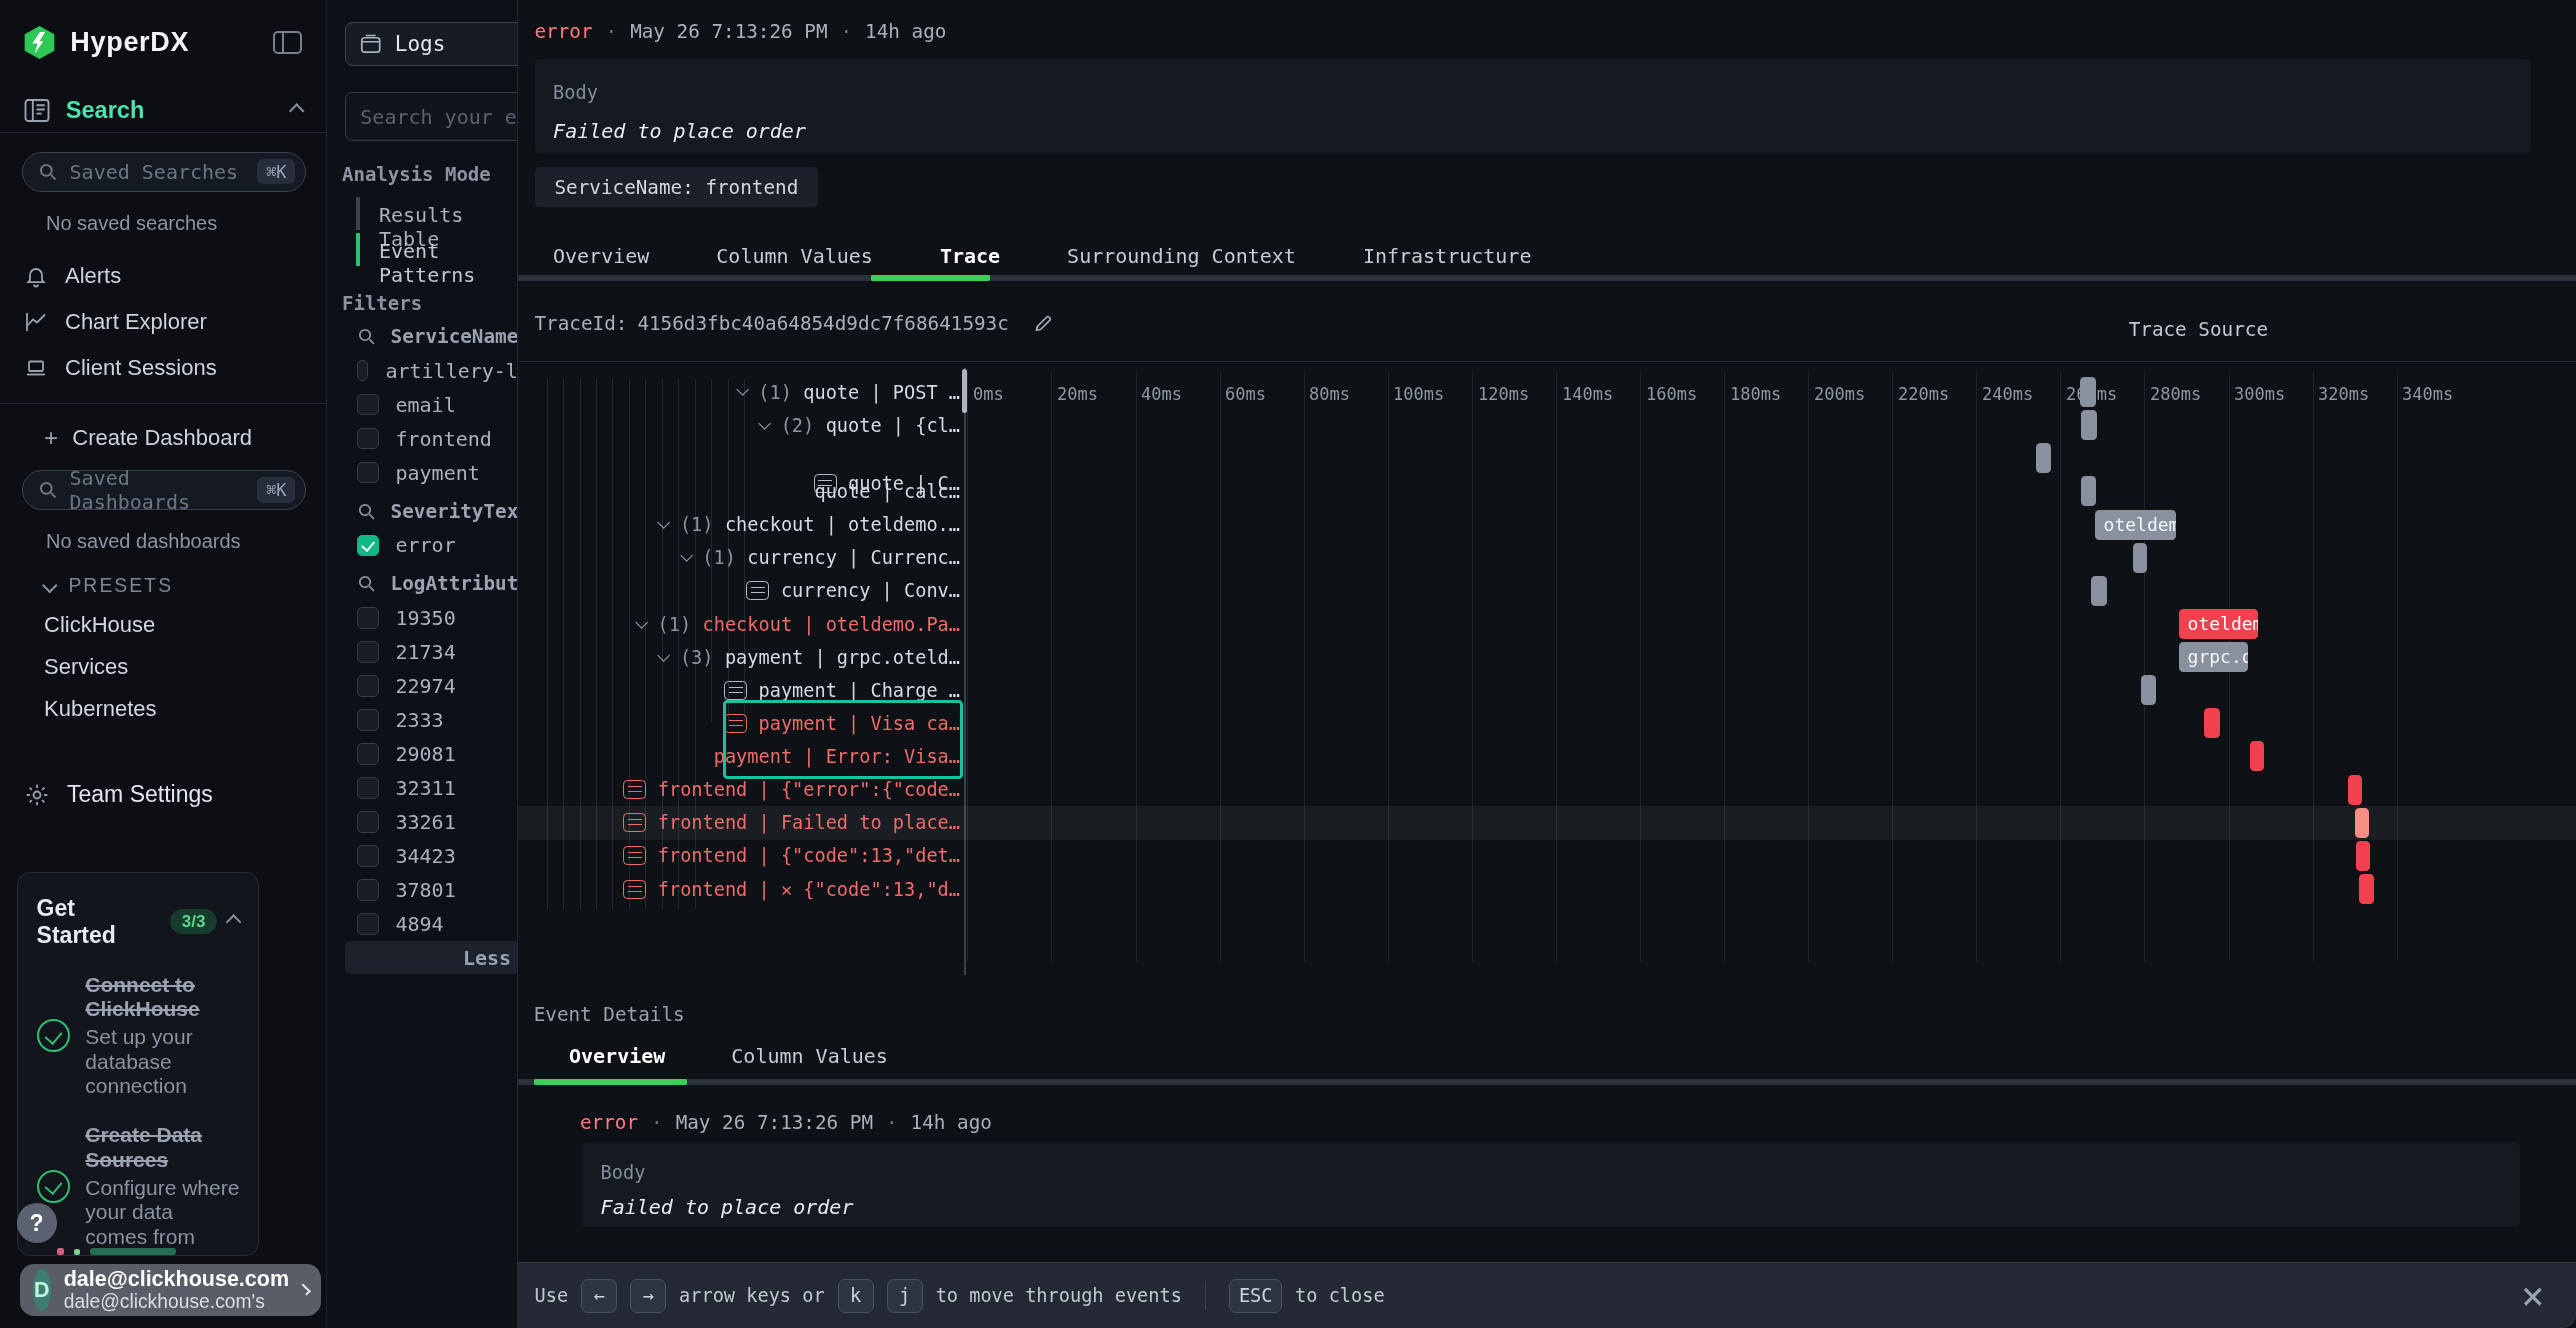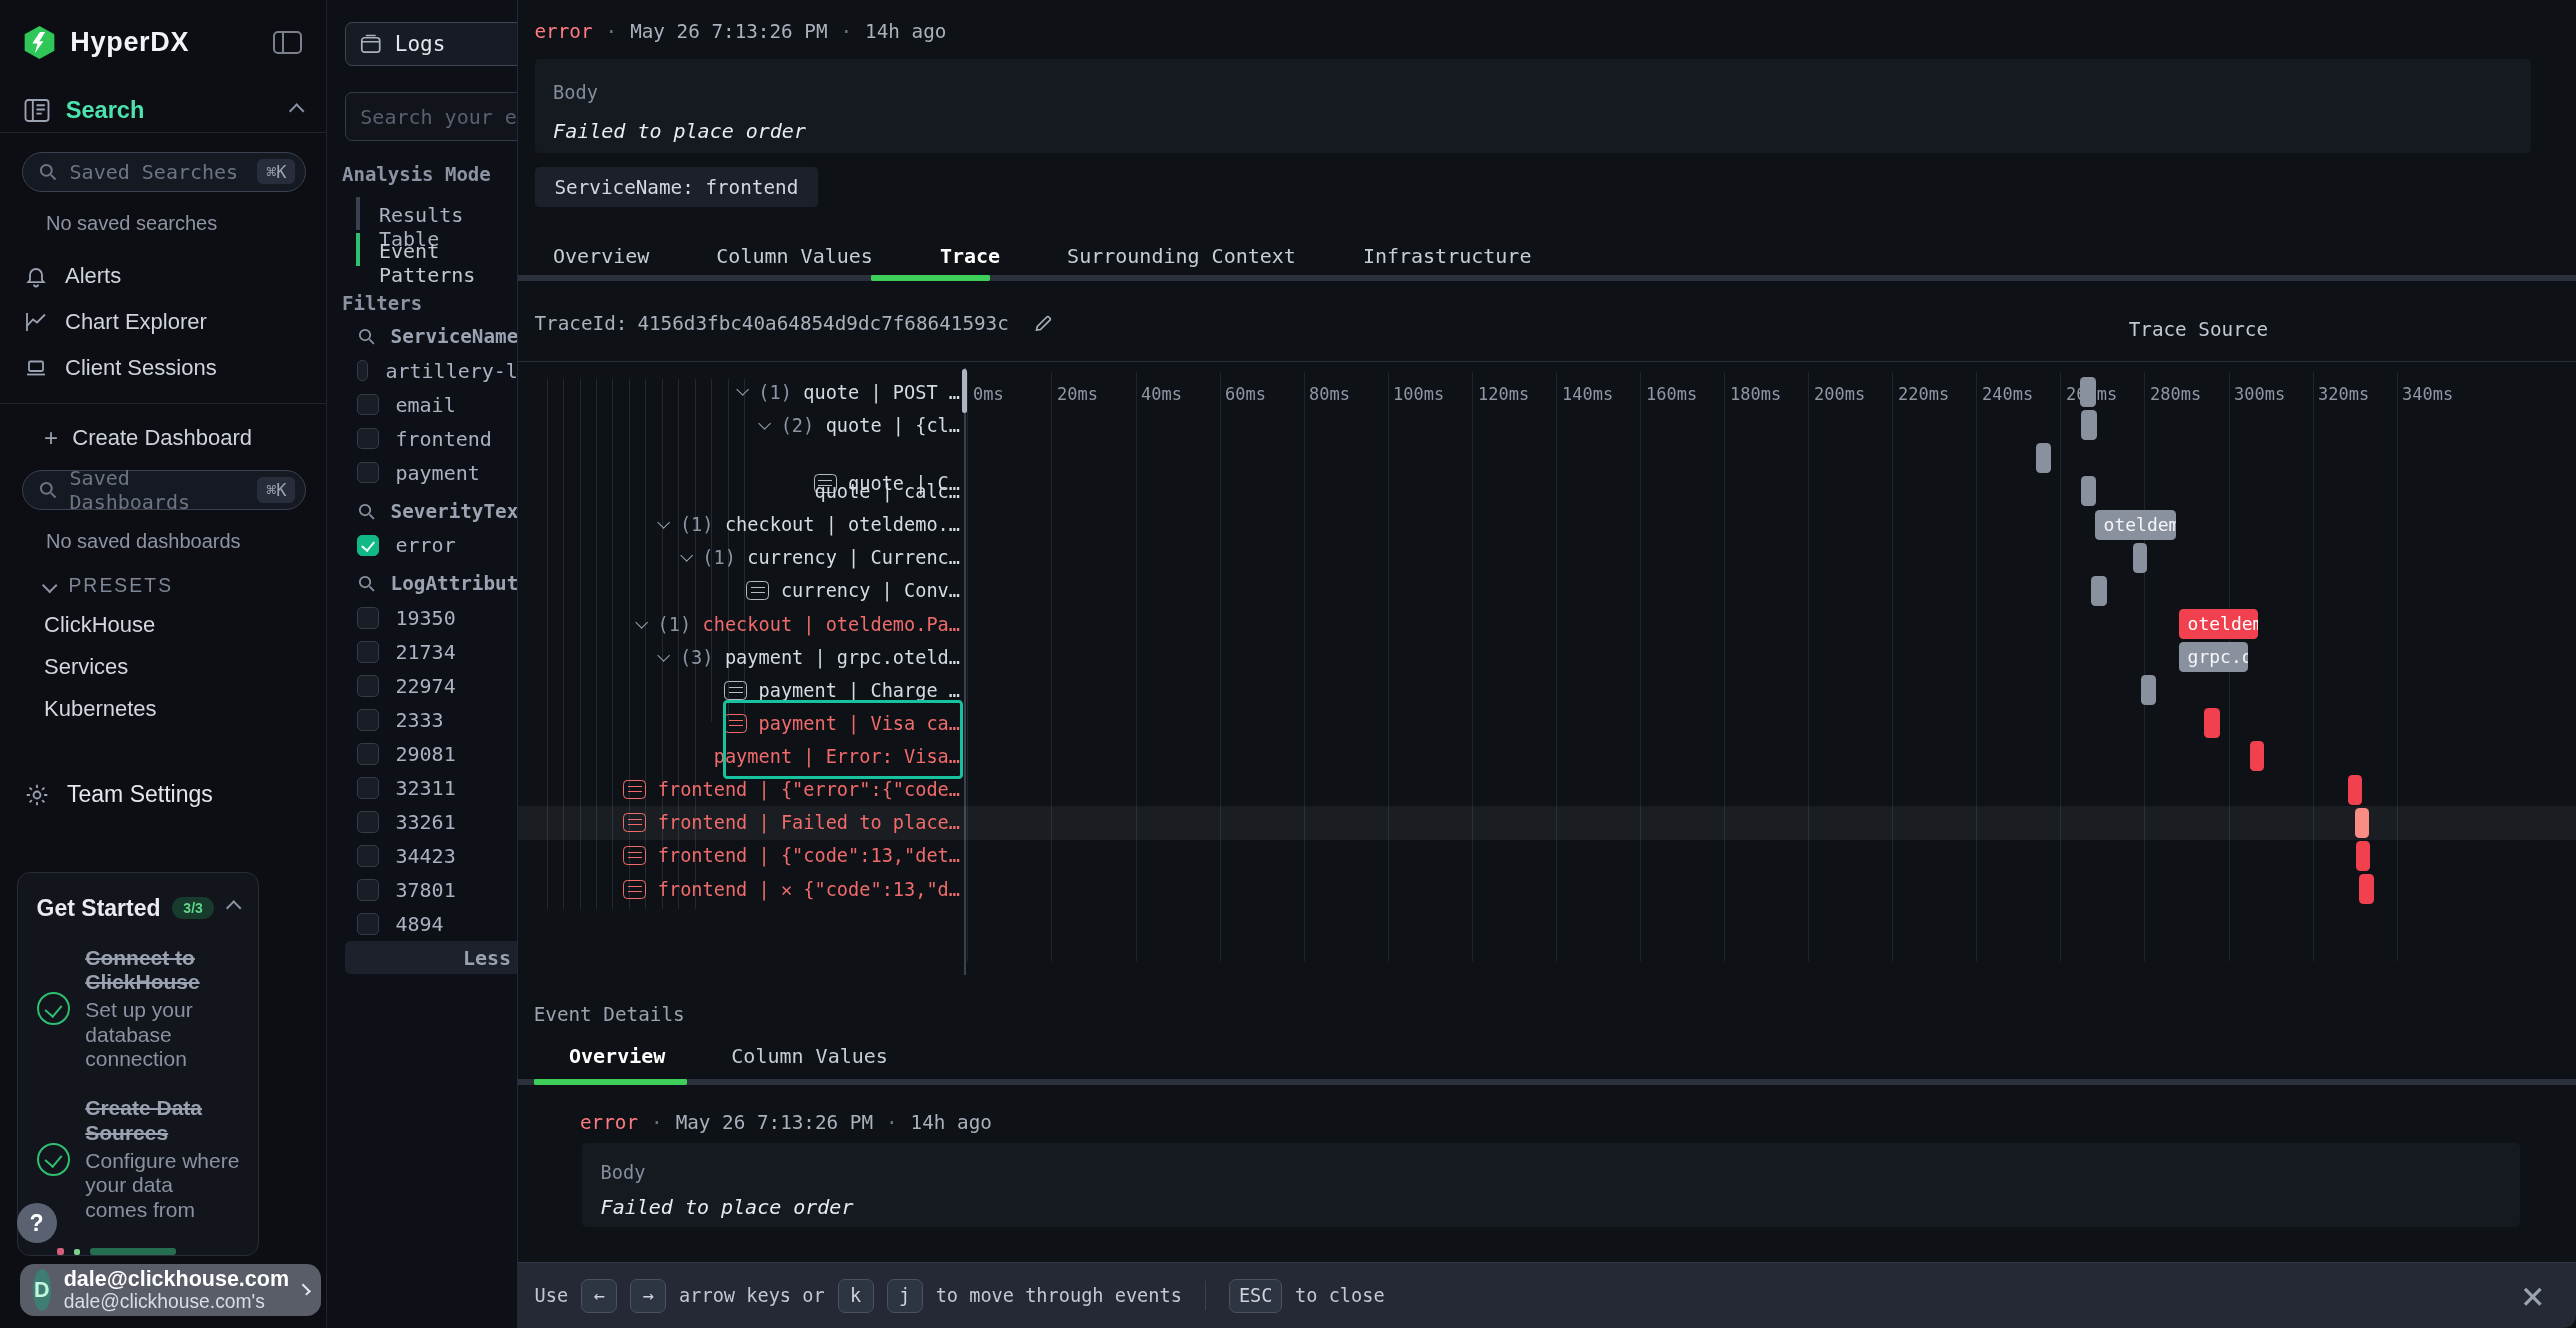--- a/index.html
+++ b/index.html
@@ -49,21 +49,21 @@
                  color:#7e8796; font-size:19.3px; letter-spacing:2.1px; }
   .preset-item { font-size:22px; color:#d2d7e0; padding:15.7px 0 0 44px; }
   .team-row { display:flex; align-items:center; gap:17px; padding:0 24px; margin-top:50px; height:46px; }
   .team-row .lbl { font-size:23px; color:#e3e7ee; }
 
   #getstarted { position:absolute; left:17px; top:872px; width:242px; height:384px;
                 background:#12151c; border:0.7px solid #272d38; border-radius:13px; padding:21.5px 18.6px; }
   .gs-head { display:flex; align-items:center; gap:11.4px; }
   .gs-title { font-size:23px; font-weight:bold; color:#e8ebf0; }
   .gs-badge { background:#173b2c; color:#5fd68a; border-radius:715px; padding:2.9px 11.4px;
-              font-size:14px; font-weight:bold; }
+              font-size:17px; font-weight:bold; }
   .gs-head .chev { margin-left:auto; }
   .gs-item { display:flex; gap:15.7px; margin-top:24px; }
   .gs-check { width:33px; height:33px; border:2.1px solid #2fbf71; border-radius:50%;
               flex:0 0 auto; position:relative; align-self:center; }
   .gs-check::after { content:""; position:absolute; left:9.3px; top:6.4px; width:8.6px; height:13px;
                      border-right:2.9px solid #2fbf71; border-bottom:2.9px solid #2fbf71; transform:rotate(40deg); }
   .gs-texts { font-size:21px; line-height:1.18; }
   .gs-item-title { color:#9aa1b0; font-weight:bold; text-decoration:line-through; }
   .gs-item-desc { color:#8a92a2; margin-top:2.9px; }
 

